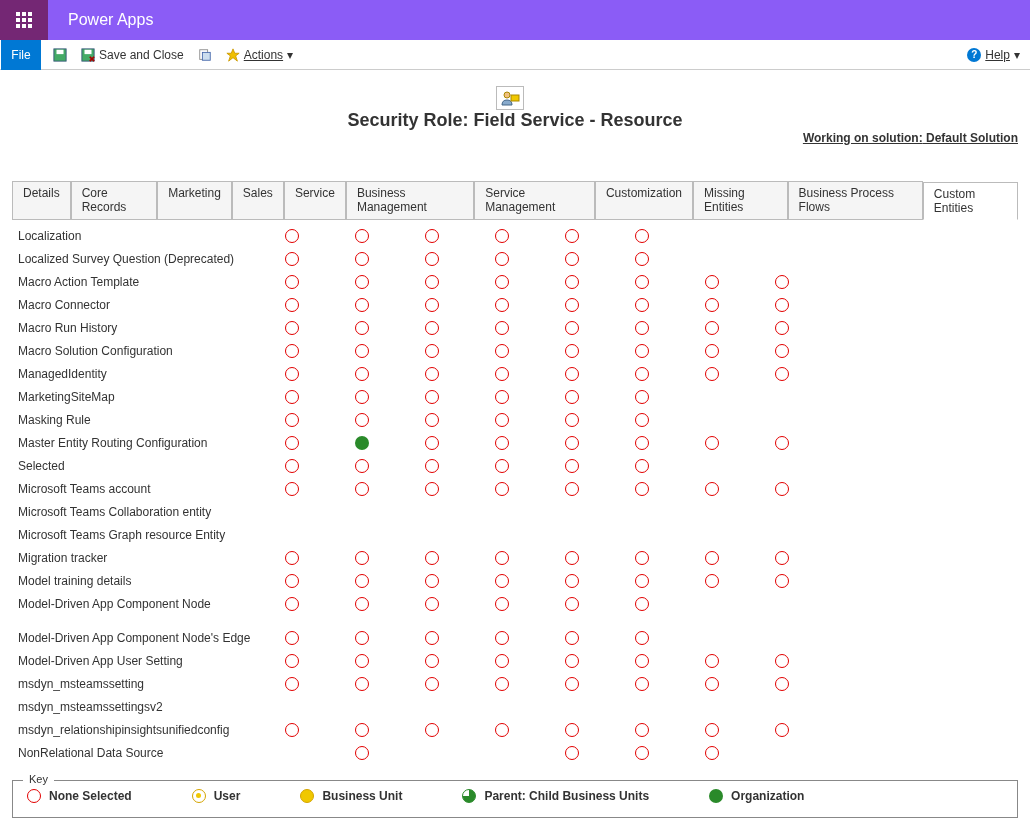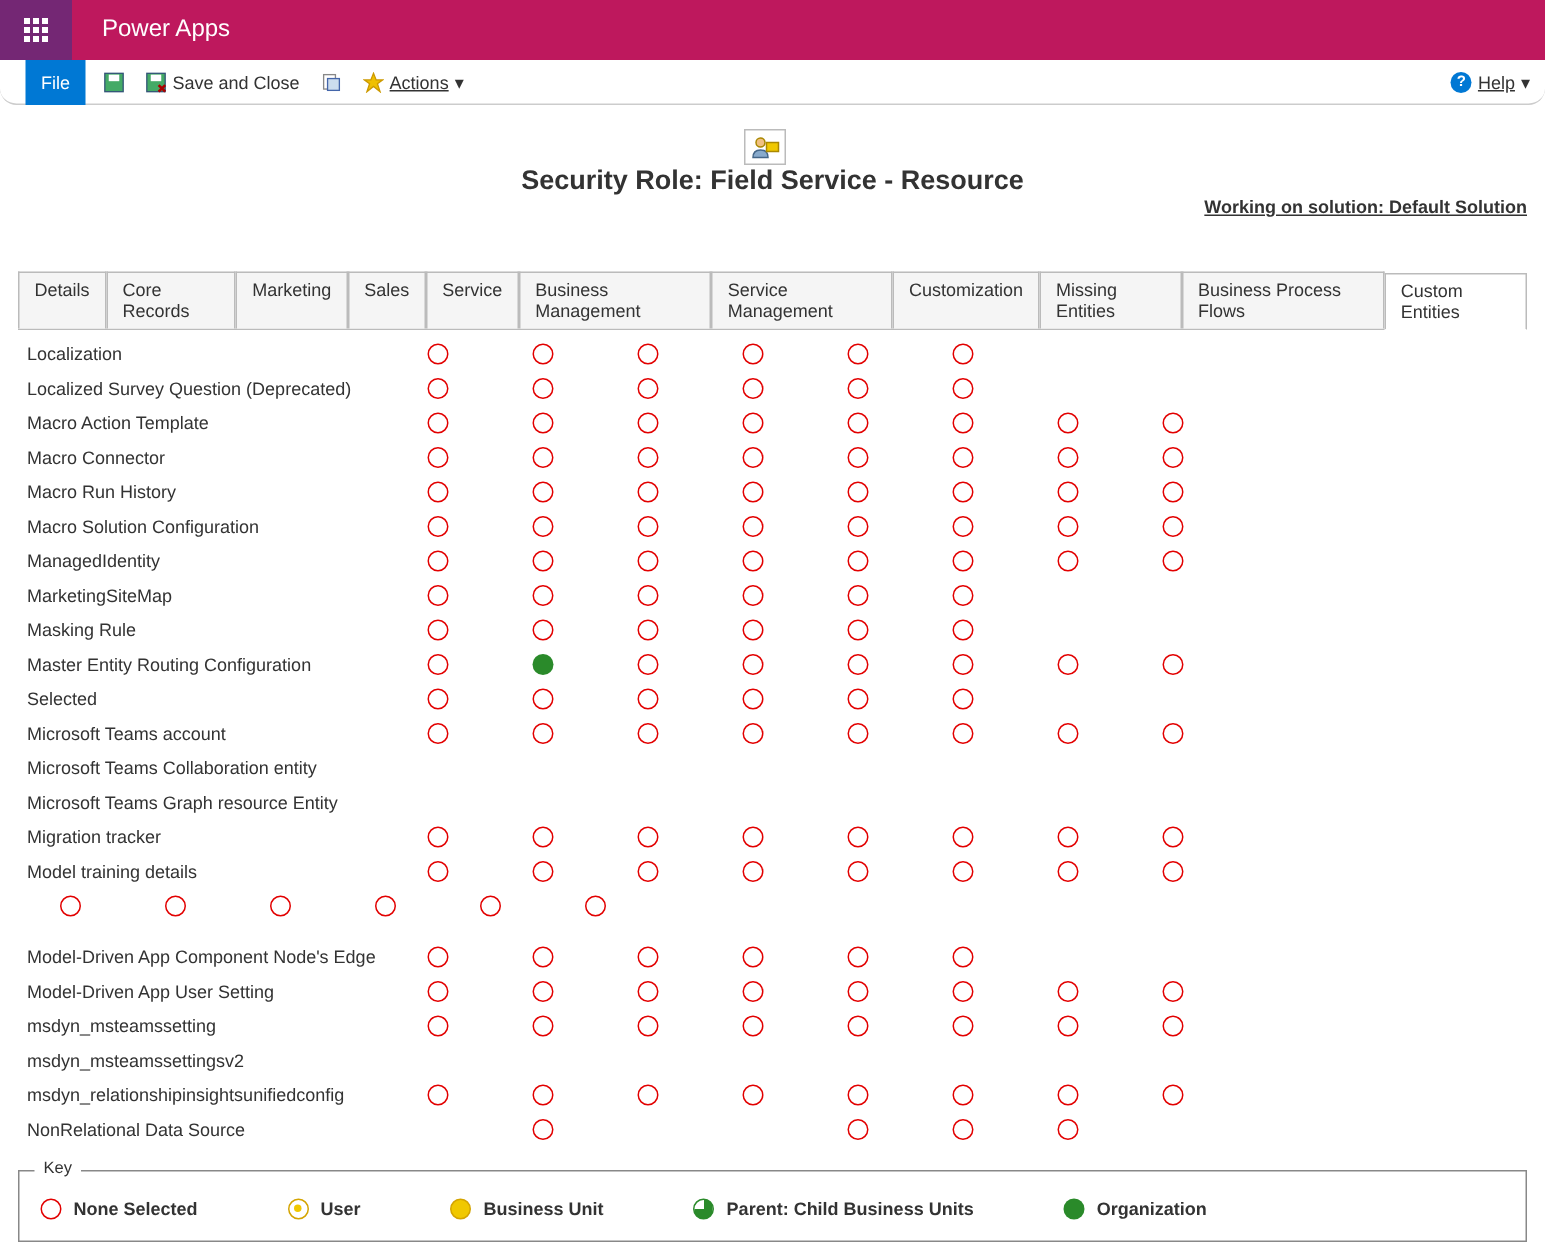--- a/index.html
+++ b/index.html
@@ -1,21 +1,21 @@
 <!DOCTYPE html>
 <html><head>
 <meta charset="utf-8">
 <style>
   * { box-sizing: border-box; margin: 0; padding: 0; }
   body { font-family: "Segoe UI", Tahoma, sans-serif; font-size: 12px; color: #333; background: #fff; width: 1030px; }
-  .topbar { background: #be185d; color: #fff; height: 40px; display: flex; align-items: center; }
+  .topbar { background: #8b5cf6; color: #fff; height: 40px; display: flex; align-items: center; }
   .waffle { width: 48px; height: 40px; background: #742774; display: flex; align-items: center; justify-content: center; }
   .waffle svg { width: 16px; height: 16px; }
   .appname { font-size: 16px; margin-left: 20px; }
-  .toolbar { height: 30px; border-bottom: 1px solid #ccc; display: flex; align-items: center; padding-left: 17px; border-radius: 11px; }
+  .toolbar { height: 30px; border-bottom: 1px solid #ccc; display: flex; align-items: center; padding-left: 1px; }
   .file-btn { background: #0078d4; color: #fff; height: 30px; width: 40px; display: flex; align-items: center; justify-content: center; font-size: 12px; margin-right: 12px; }
   .tb-item { display: inline-flex; align-items: center; gap: 4px; margin-right: 14px; color: #333; cursor: pointer; font-size: 12px; }
   .tb-item svg { width: 14px; height: 14px; }
   .tb-spacer { flex: 1; }
   .help { margin-right: 10px; display:flex; align-items:center; gap:4px; cursor:pointer;}
   .helpicon { width:14px; height:14px; border-radius:50%; background:#0078d4; color:#fff; display:inline-flex; align-items:center; justify-content:center; font-size:10px; font-weight:bold;}
   .header-row { display:flex; align-items:center; padding: 16px 12px 6px 12px; flex-direction: column; }
   .role-icon { width:28px; height:24px; background:#fff; border:1px solid #bbb; margin-right:10px; display:flex; align-items:center; justify-content:center; }
   .role-icon svg {width:20px;height:18px;}
   .page-title { font-size: 18px; font-weight: 600; }
@@ -30,21 +30,21 @@
   .grid-row.tall{height:34px;}
   .row-label { width: 245px; padding-left:6px; font-size:12px; color:#333; cursor:pointer; line-height:1.2;}
   .cell { width:70px; display:flex; align-items:center; justify-content:center; }
   .priv { width:14px; height:14px; border-radius:50%; cursor:pointer; display:inline-block;}
   .priv.none { border:1.5px solid #e20000; background:transparent;}
   .priv.org { background:#2a8a2a; }
   .priv.user { background:#fff; border:1.5px solid #d4a400; position:relative;}
   .priv.user::after{content:"";position:absolute;left:3px;top:3px;width:5px;height:5px;border-radius:50%;background:#f0c800;}
   .priv.bu { background:#f0c800; border:1px solid #d4a400;}
   .priv.pbu { background: conic-gradient(#2a8a2a 0 270deg, #fff 270deg 360deg); border:1px solid #2a8a2a;}
-  .key-box { margin: 20px 12px 12px 12px; border:1px solid #888; position:relative; padding: 18px 14px 14px 14px; display:flex; gap:60px;}
+  .key-box { margin: 20px 12px 12px 12px; border:1px solid #888; position:relative; padding: 8px 14px 14px 14px; display:flex; gap:60px;}
   .key-label { position:absolute; top:-8px; left:10px; background:#fff; padding:0 6px; font-size:11px;}
   .key-item { display:flex; align-items:center; gap:8px; font-size:12px;font-weight:bold; }
 </style>
 </head>
 <body>
 
 <div class="topbar">
   <div class="waffle">
     <svg viewBox="0 0 16 16">
         <g fill="#fff">
@@ -507,20 +507,21 @@
         <span class="priv none"></span>
       </div>
       <div class="cell">
         <span class="priv none"></span>
       </div>
       <div class="cell">
         <span class="priv none"></span>
       </div>
     </div>
     <div class="grid-row">
+      <div class="row-label">Model-Driven App Component Node</div>
       <div class="cell">
         <span class="priv none"></span>
       </div>
       <div class="cell">
         <span class="priv none"></span>
       </div>
       <div class="cell">
         <span class="priv none"></span>
       </div>
       <div class="cell">

